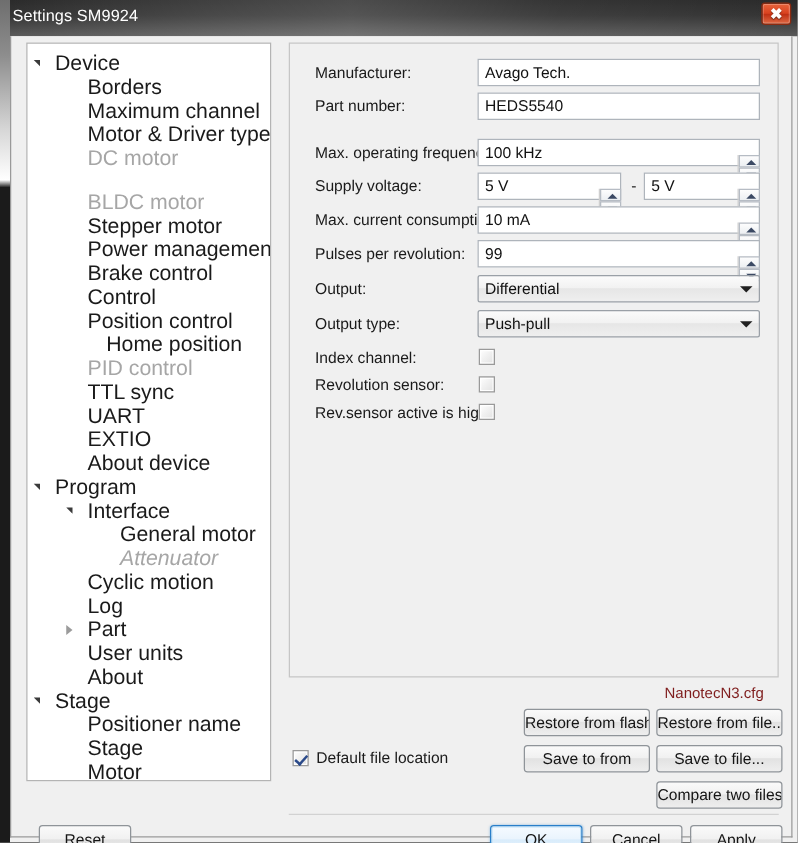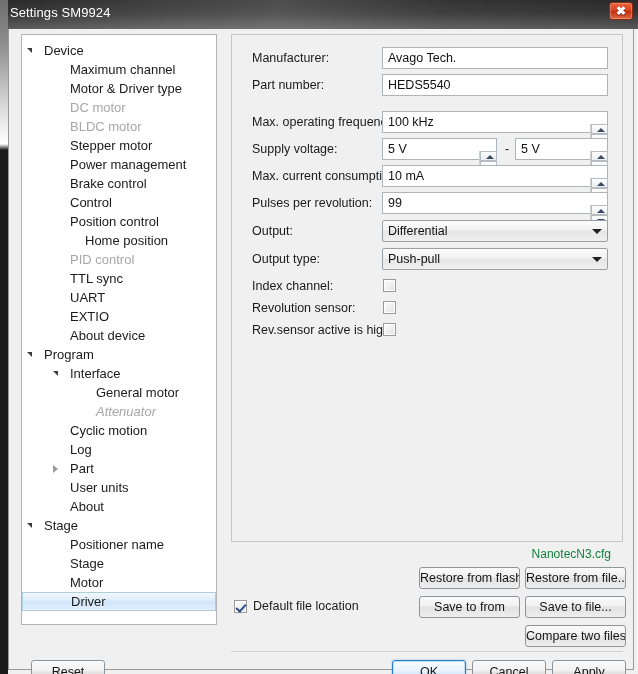--- a/index.html
+++ b/index.html
@@ -81,21 +81,21 @@
     position: absolute; left: 12px; top: 5px;
     width: 196px; height: 591px;
     background: #ffffff;
     border: 1px solid #b4b4b4;
     overflow: hidden;
   }
   .tree-item {
     position: relative;
     height: 19px;
     line-height: 19px;
-    font-size: 13px;
+    font-size: 17px;
     color: #1a1a1a;
     white-space: nowrap;
     cursor: pointer;
   }
   .tree-item.disabled { color: #a6a6a6; cursor: default; }
   .tree-item.selected {
     background: linear-gradient(180deg,#f2f8fd 0%, #dcebfb 48%, #cfe4fa 52%, #e3f0fd 100%);
     border: 1px solid #b0ccdf;
     height: 19px; line-height: 17px;
   }
@@ -207,21 +207,21 @@
     border: solid #2b4a8a;
     border-width: 0 2px 2px 0;
     transform: rotate(42deg);
   }
 
   
   #cfgname {
     position: absolute;
     right: 22px; top: 518px;
     font-size: 12px;
-    color: #15803d;
+    color: #7f1d1d;
   }
   .btn {
     position: absolute;
     background: linear-gradient(180deg,#fafafa 0%,#f1f1f1 45%,#e2e2e2 50%,#eeeeee 100%);
     border: 1px solid #8f9499;
     border-radius: 3px;
     font-size: 12.5px;
     color: #151515;
     text-align: center;
     cursor: pointer;
@@ -257,29 +257,32 @@
   </div>
 
   <div id="client">
 
     <div id="tree-panel">
         <div class="tree-item" style="margin-top: 6px;">
           <span class="tw-arrow tw-expanded" style="left: 5px; position: absolute;"></span>
           <span class="tree-label" style="position: absolute; left: 22px;">Device</span>
         </div>
         <div class="tree-item" style="margin-top: 0px;">
+          <span class="tree-label" style="position: absolute; left: 48px;">Borders</span>
+        </div>
+        <div class="tree-item" style="margin-top: 0px;">
           <span class="tree-label" style="position: absolute; left: 48px;">Maximum channel</span>
         </div>
         <div class="tree-item" style="margin-top: 0px;">
           <span class="tree-label" style="position: absolute; left: 48px;">Motor &amp; Driver type</span>
         </div>
         <div class="tree-item disabled" style="margin-top: 0px;">
           <span class="tree-label" style="position: absolute; left: 48px;">DC motor</span>
         </div>
-        <div class="tree-item disabled" style="margin-top: 0px; padding-left: 28px;">
+        <div class="tree-item disabled" style="margin-top: 16px; padding-left: 28px;">
           <span class="tree-label" style="position: absolute; left: 48px;">BLDC motor</span>
         </div>
         <div class="tree-item" style="margin-top: 0px;">
           <span class="tree-label" style="position: absolute; left: 48px;">Stepper motor</span>
         </div>
         <div class="tree-item" style="margin-top: 0px;">
           <span class="tree-label" style="position: absolute; left: 48px;">Power management</span>
         </div>
         <div class="tree-item" style="margin-top: 0px;">
           <span class="tree-label" style="position: absolute; left: 48px;">Brake control</span>

